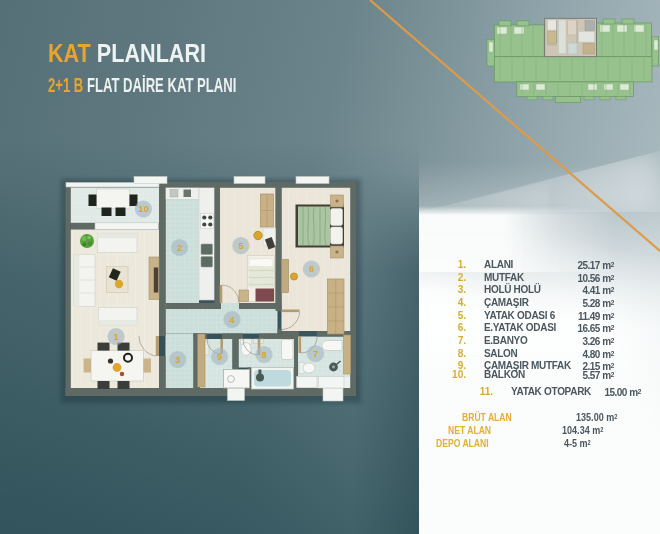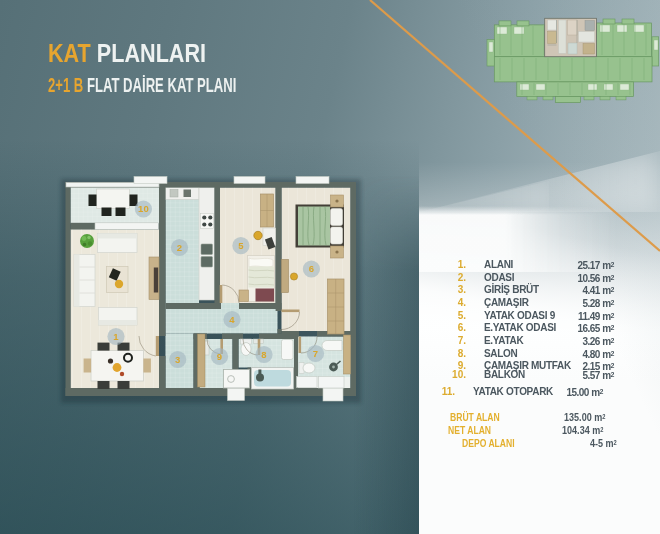--- a/index.html
+++ b/index.html
@@ -61,80 +61,80 @@
   <div class="abs t2"><span class="g">2+1 B</span> FLAT DAİRE KAT PLANI</div>
 
   <div id="list">
     <div class="abs row" style="left:449px;top:258px;width:165px;">
         <span class="num">1.</span>
         <span class="nm">ALANI</span>
         <span class="ar">25.17 m<sup>2</sup></span>
       </div>
     <div class="abs row" style="left:449px;top:271px;width:165px;">
         <span class="num">2.</span>
-        <span class="nm">ODASI</span>
+        <span class="nm">MUTFAK</span>
         <span class="ar">10.56 m<sup>2</sup></span>
       </div>
     <div class="abs row" style="left:449px;top:283px;width:165px;">
         <span class="num">3.</span>
-        <span class="nm">GİRİŞ BRÜT</span>
+        <span class="nm">HOLÜ HOLÜ</span>
         <span class="ar">4.41 m<sup>2</sup></span>
       </div>
     <div class="abs row" style="left:449px;top:296px;width:165px;">
         <span class="num">4.</span>
         <span class="nm">ÇAMAŞIR</span>
         <span class="ar">5.28 m<sup>2</sup></span>
       </div>
     <div class="abs row" style="left:449px;top:309px;width:165px;">
         <span class="num">5.</span>
-        <span class="nm">YATAK ODASI 9</span>
+        <span class="nm">YATAK ODASI 6</span>
         <span class="ar">11.49 m<sup>2</sup></span>
       </div>
     <div class="abs row" style="left:449px;top:321px;width:165px;">
         <span class="num">6.</span>
         <span class="nm">E.YATAK ODASI</span>
         <span class="ar">16.65 m<sup>2</sup></span>
       </div>
     <div class="abs row" style="left:449px;top:334px;width:165px;">
         <span class="num">7.</span>
-        <span class="nm">E.YATAK</span>
+        <span class="nm">E.BANYO</span>
         <span class="ar">3.26 m<sup>2</sup></span>
       </div>
     <div class="abs row" style="left:449px;top:347px;width:165px;">
         <span class="num">8.</span>
         <span class="nm">SALON</span>
         <span class="ar">4.80 m<sup>2</sup></span>
       </div>
     <div class="abs row" style="left:449px;top:359px;width:165px;">
         <span class="num">9.</span>
         <span class="nm">ÇAMAŞIR MUTFAK</span>
         <span class="ar">2.15 m<sup>2</sup></span>
       </div>
     <div class="abs row" style="left:449px;top:368px;width:165px;">
         <span class="num">10.</span>
         <span class="nm">BALKON</span>
         <span class="ar">5.57 m<sup>2</sup></span>
       </div>
-    <div class="abs row" style="left:438px;top:385px;width:165px;">
+    <div class="abs row" style="left:476px;top:385px;width:165px;">
         <span class="num">11.</span>
         <span class="nm">YATAK OTOPARK</span>
         <span class="ar">15.00 m<sup>2</sup></span>
       </div>
   </div>
 
   <div id="totals">
-    <div class="abs tot" style="left:450px;top:410px;width:155px;">
+    <div class="abs tot" style="left:462px;top:410px;width:155px;">
         <span class="lb">BRÜT ALAN</span>
         <span class="ar">135.00 m<sup>2</sup></span>
       </div>
     <div class="abs tot" style="left:448px;top:423px;width:155px;">
         <span class="lb">NET ALAN</span>
         <span class="ar">104.34 m<sup>2</sup></span>
       </div>
-    <div class="abs tot" style="left:462px;top:436px;width:155px;">
+    <div class="abs tot" style="left:436px;top:436px;width:155px;">
         <span class="lb">DEPO ALANI</span>
         <span class="ar">4-5 m<sup>2</sup></span>
       </div>
   </div>
 
   <svg class="abs" style="left:0;top:0;" width="660" height="534" viewBox="0 0 660 534">
 <defs>
 <pattern id="tile" width="4.6" height="4.6" patternUnits="userSpaceOnUse">
           <path d="M0,0H4.6M0,0V4.6" stroke="rgba(255,255,255,0.32)" stroke-width="0.7" fill="none"></path>
         </pattern>

